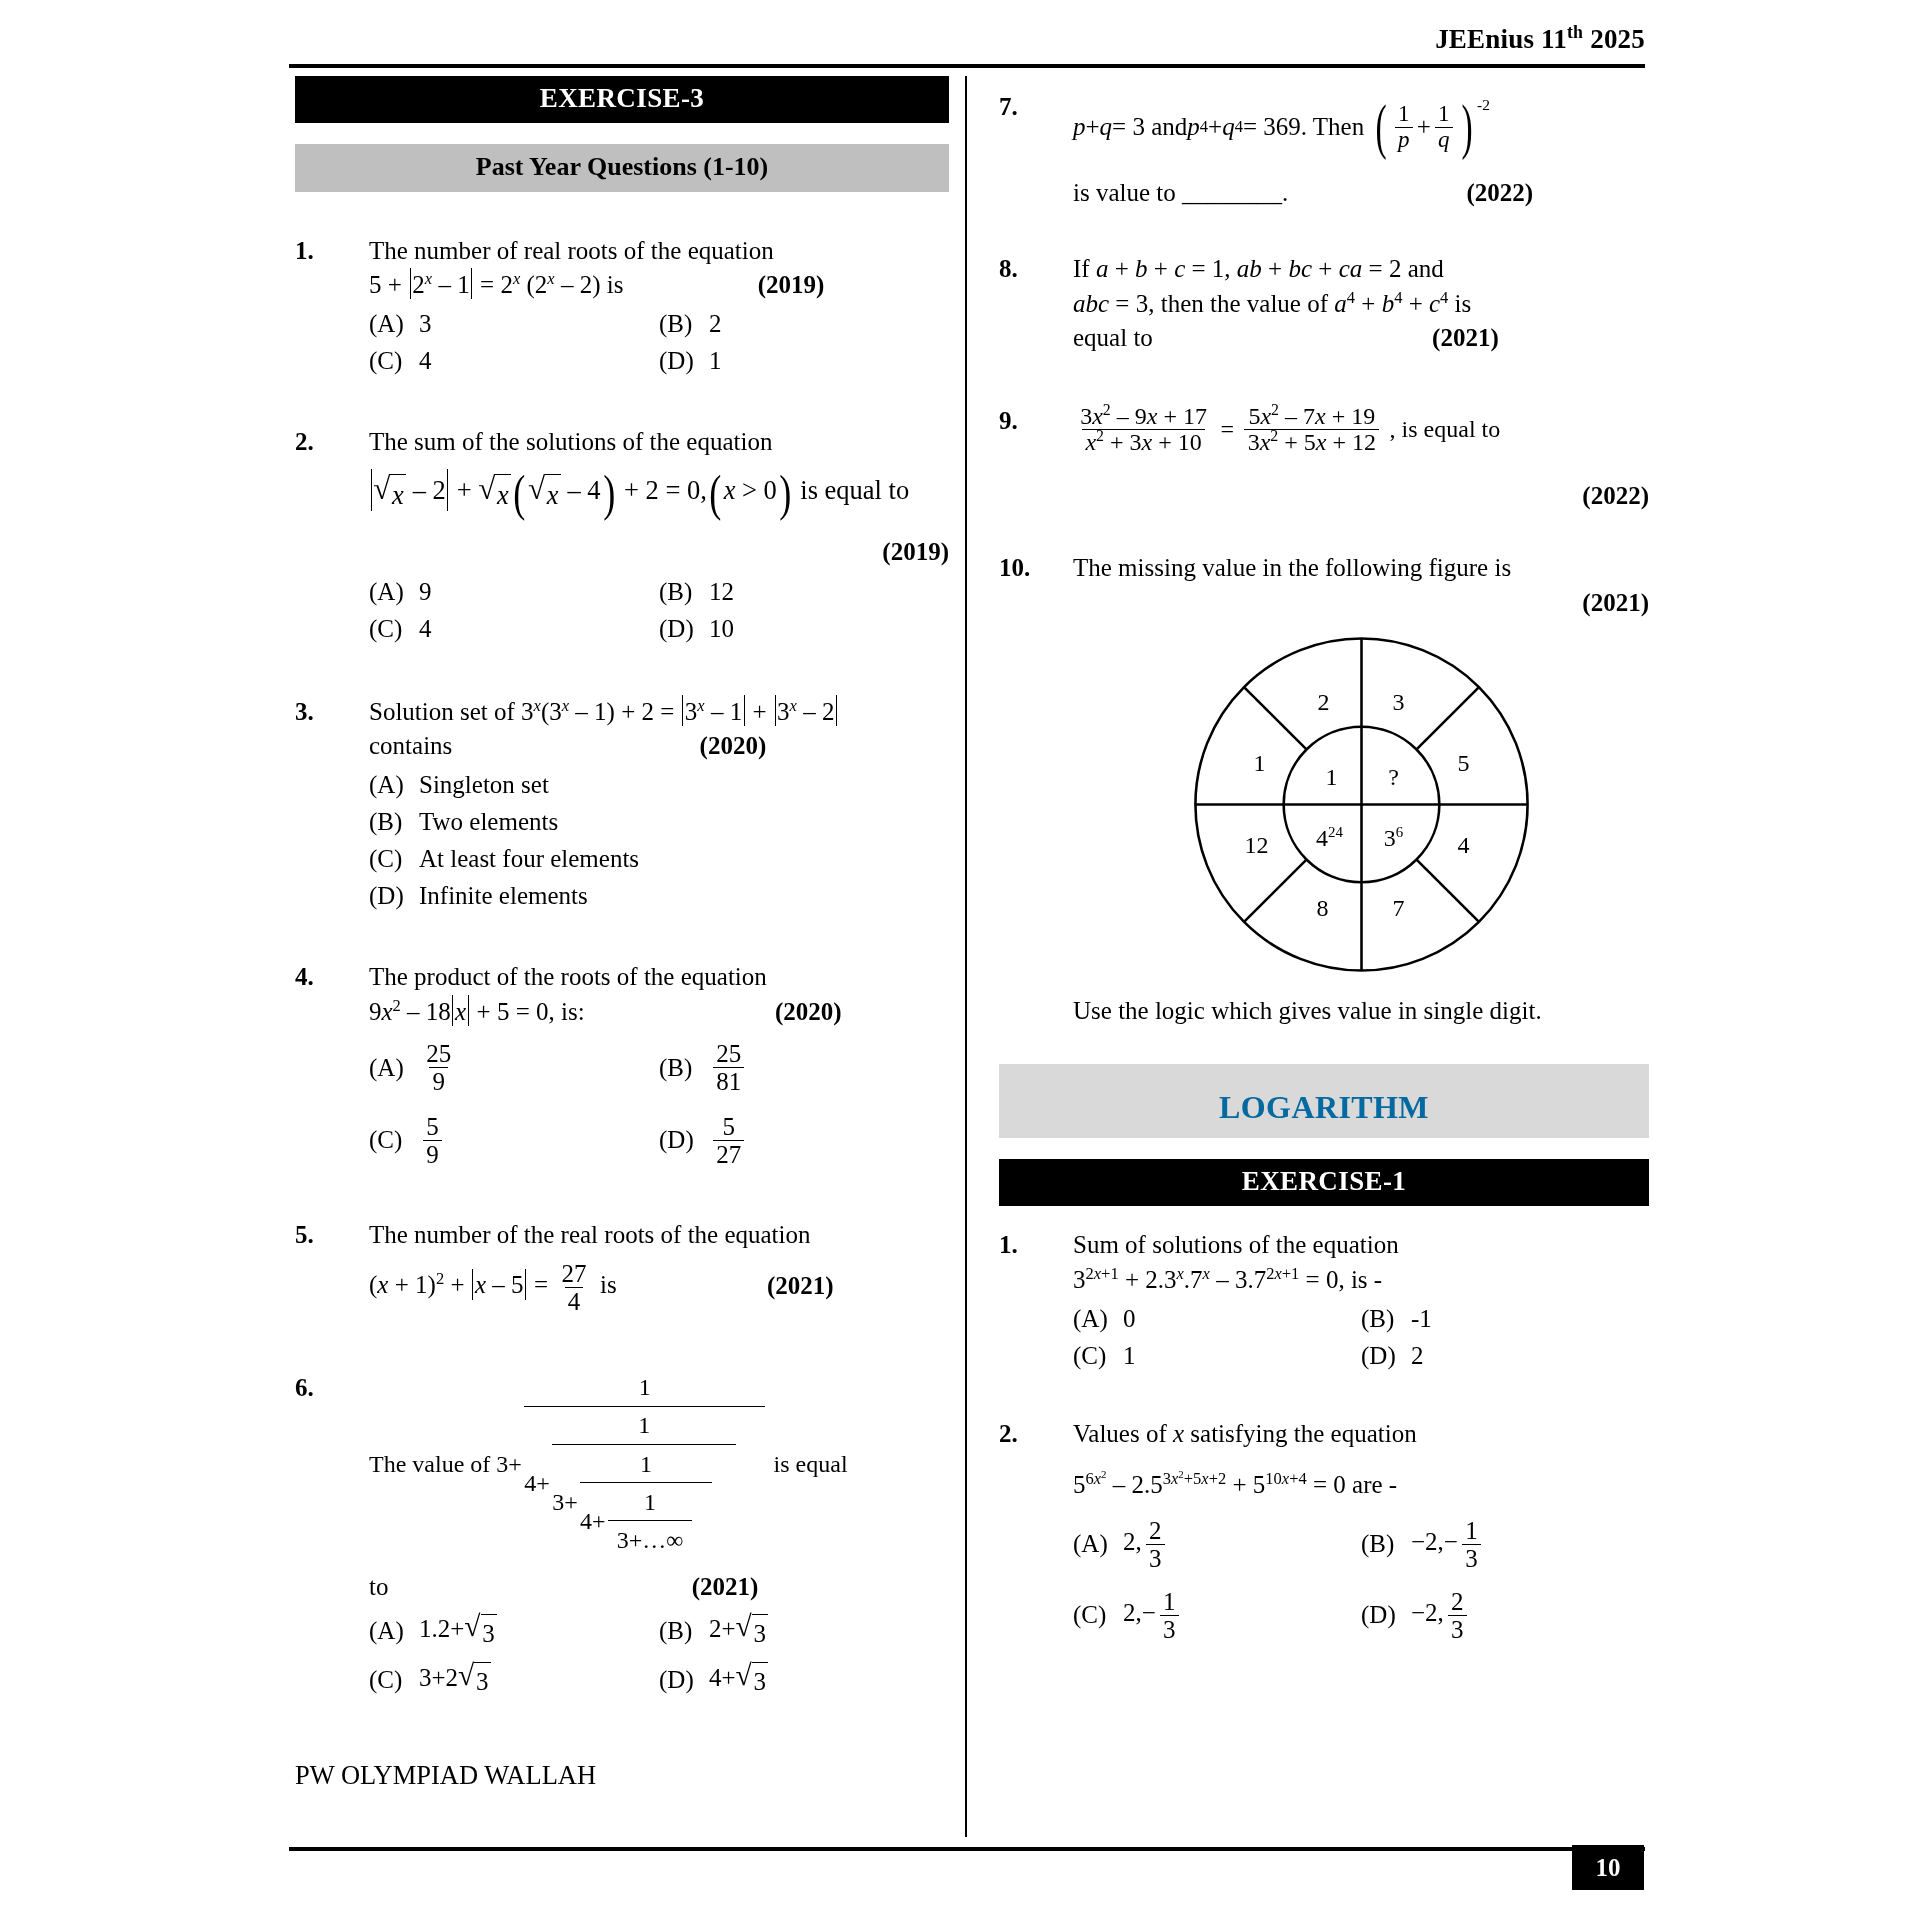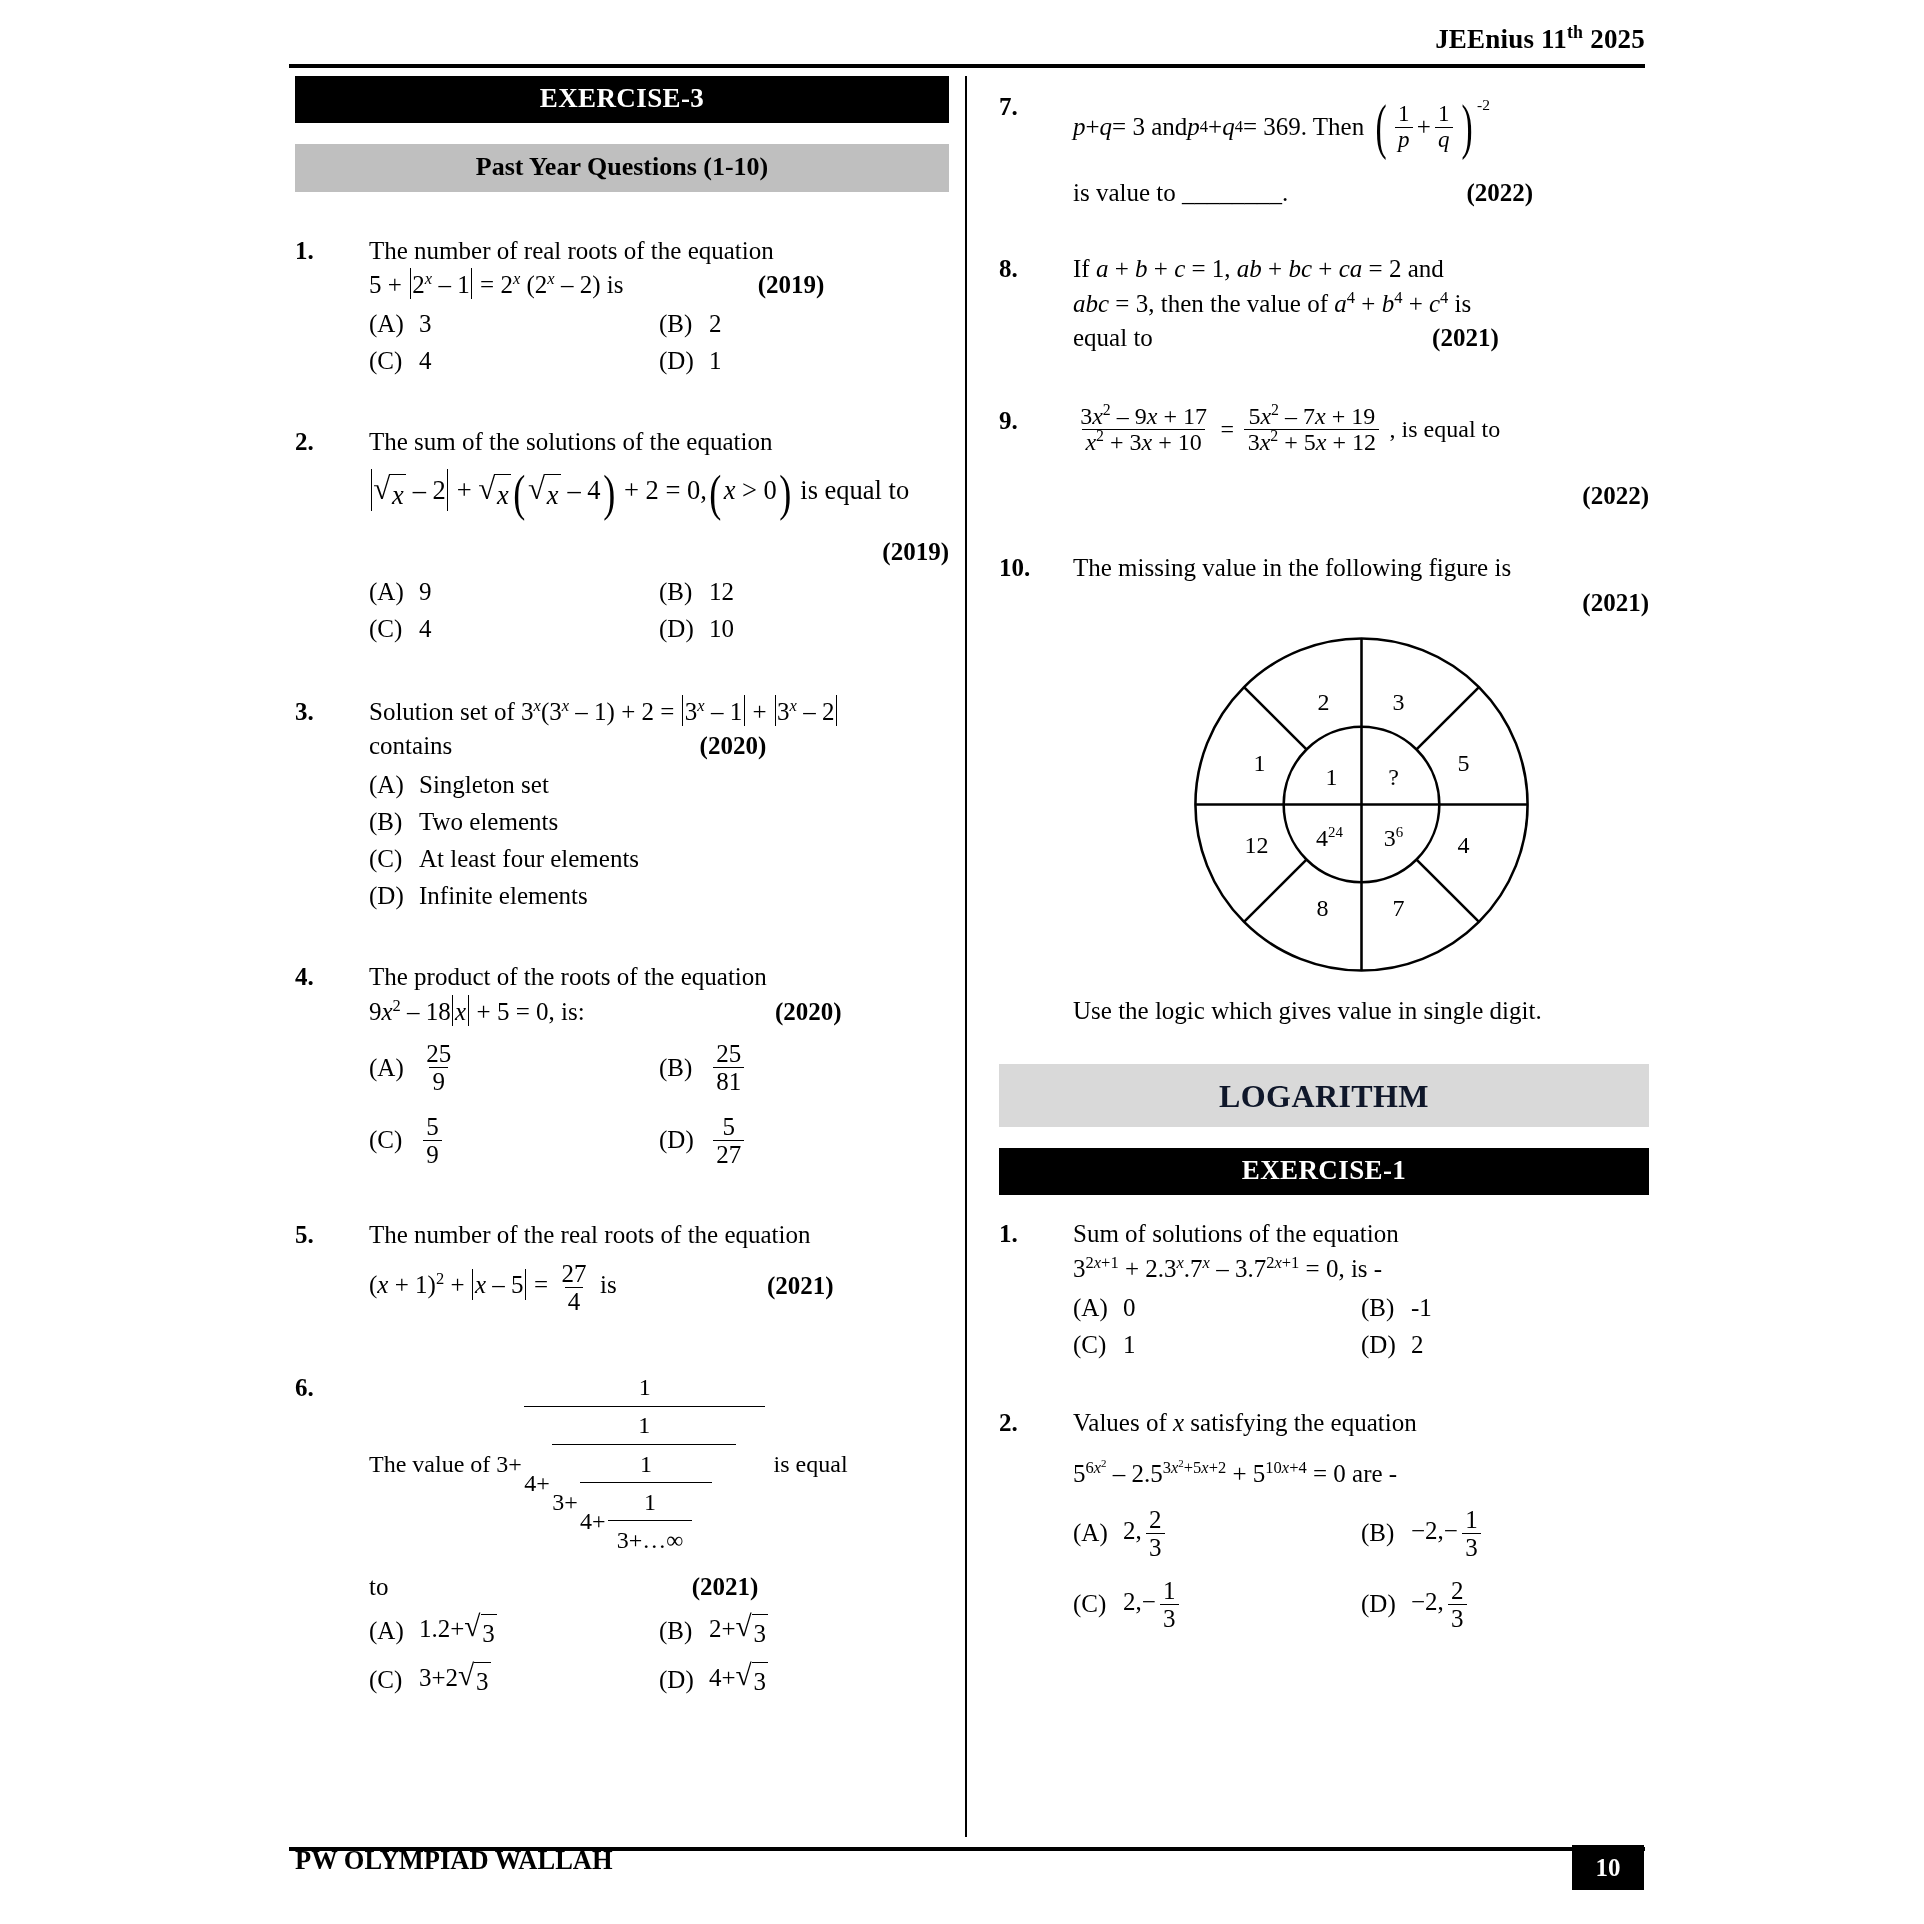--- a/index.html
+++ b/index.html
@@ -24,21 +24,21 @@
   .col-r { left:999px; width:650px; }
   .vrule { position:absolute; left:965px; top:76px; width:2.4px; height:1761px; background:#000; }
 
   
   .banner-black, .banner-gray, .banner-chapter {
     text-align:center; font-weight:bold;
     font-family:"Liberation Serif", serif;
   }
   .banner-black { background:#000; color:#fff; font-size:27px; padding:7.2px 0 8.8px; letter-spacing:0.4px; }
   .banner-gray  { background:#bfbfbf; color:#000; font-size:26px; padding:8px 0 9.6px; }
-  .banner-chapter { background:#d9d9d9; color:#0f172a; font-size:32px; padding:14px 0 12px; letter-spacing:0.4px; }
+  .banner-chapter { background:#d9d9d9; color:#0369a1; font-size:32px; padding:25px 0 12px; letter-spacing:0.4px; }
 
   
   .q { position:relative; font-size:25px; line-height:1.38; }
   .qnum { position:absolute; left:0; top:0; font-weight:bold; font-size:25px; }
   .qbody { margin-left:74px; }
   .stem { text-align:justify; text-justify:inter-word; }
   .stem-nj { text-align:left; }
   .yr { font-weight:bold; white-space:nowrap; }
 
   
@@ -81,21 +81,21 @@
   
   .figwrap { margin-top:11.2px; display:flex; justify-content:center; }
   .wheel { position:relative; }
   .wheel svg { display:block; }
   .wlabel { position:absolute; transform:translate(-50%,-50%); font-size:24px;
             font-family:"Liberation Serif", serif; white-space:nowrap; }
   .wlabel sup { font-size:.62em; }
 
   
   .ftr-rule { position:absolute; left:289px; top:1847px; width:1356px; height:4px; background:#000; }
-  .ftr-txt { position:absolute; left:295px; top:1845px; font-weight:bold; font-size:26.5px;text-align:right; }
+  .ftr-txt { position:absolute; left:295px; top:1760px; font-weight:normal; font-size:26.5px;text-align:right; }
   .ftr-page { position:absolute; left:1572px; top:1845px; width:72px; height:45px;
               background:#000; color:#fff; font-weight:bold; font-size:25px;
               display:flex; align-items:center; justify-content:center; }
 </style>
 </head>
 <body>
 
 <div class="page">
 
   <div class="hdr">

